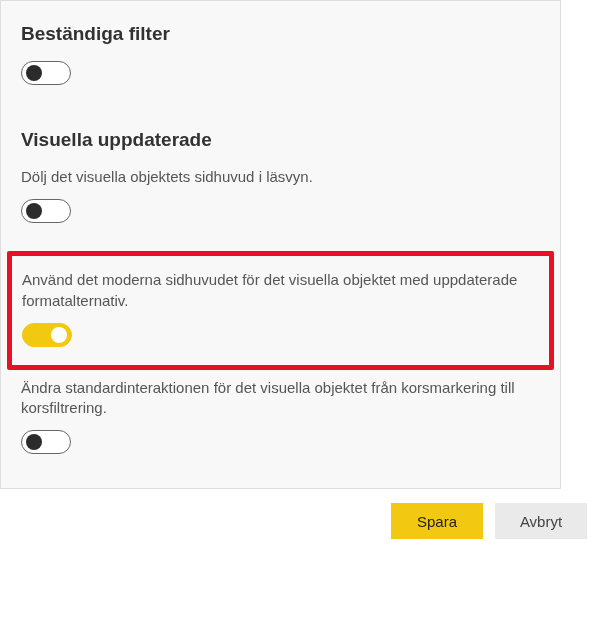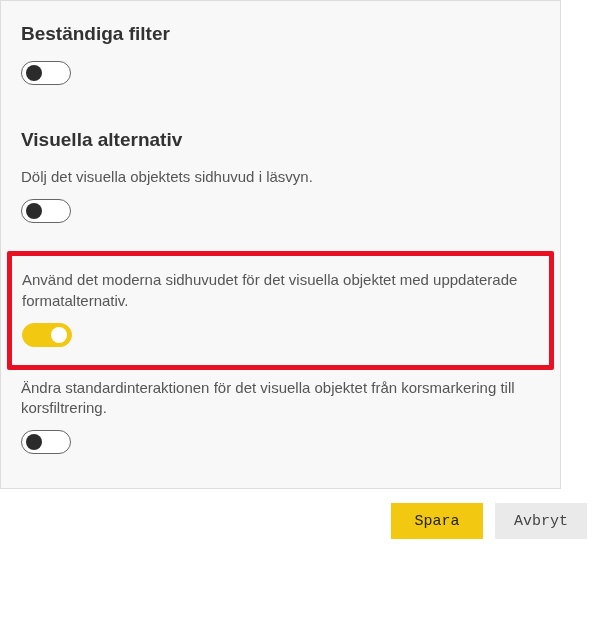--- a/index.html
+++ b/index.html
@@ -76,21 +76,21 @@
   }
   .btn {
     min-width: 92px;
     height: 36px;
     font-size: 15px;
     border: none;
     cursor: pointer;
     display: flex;
     align-items: center;
     justify-content: center;
-    font-family: Liberation Mono, monospace;
+    font-family: Liberation Sans, sans-serif;
   }
   .btn-primary {
     background: #f2c811;
     color: #222;
   }
   .btn-secondary {
     background: #eaeaea;
     color: #444;
   }
   .section-gap { height: 16px; }
@@ -103,21 +103,21 @@
   <div class="section-heading">Beständiga filter</div>
 
   <div class="option-block">
     <div class="toggle">
       <div class="knob"></div>
     </div>
   </div>
 
   <div class="section-gap"></div>
 
-  <div class="section-heading">Visuella alternativ</div>
+  <div class="section-heading">Visuella uppdaterade</div>
 
   <div class="option-block">
     <div class="option-text">Dölj det visuella objektets sidhuvud i läsvyn.</div>
     <div class="toggle">
       <div class="knob"></div>
     </div>
   </div>
 
   <div class="highlight-box">
     <div class="option-block">

